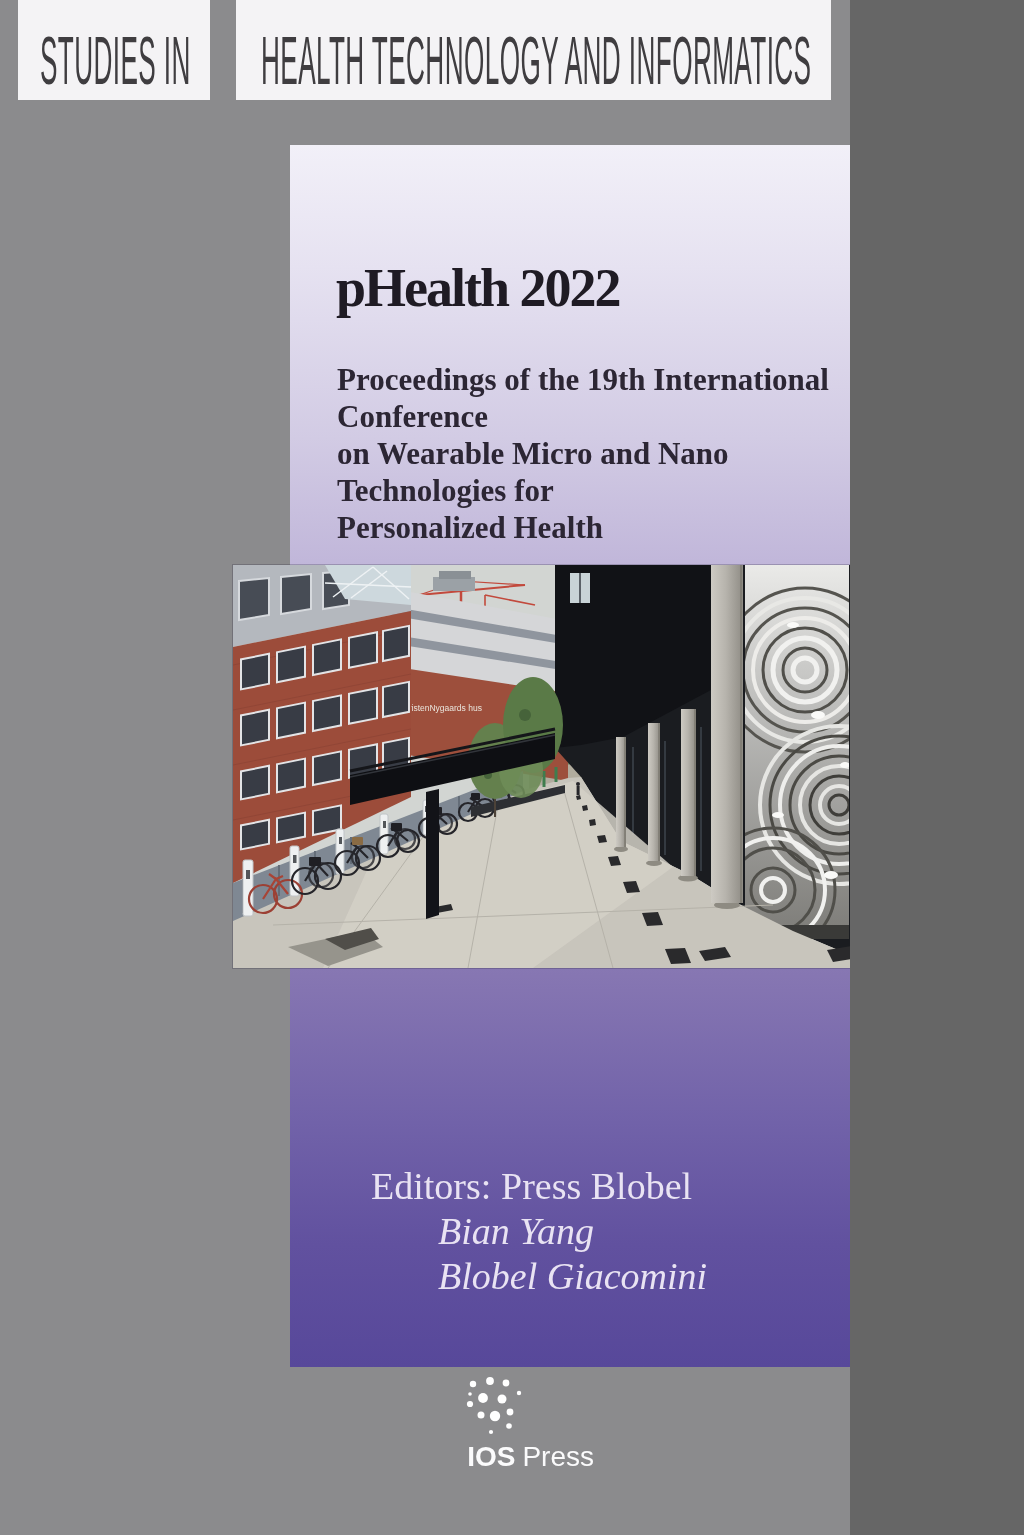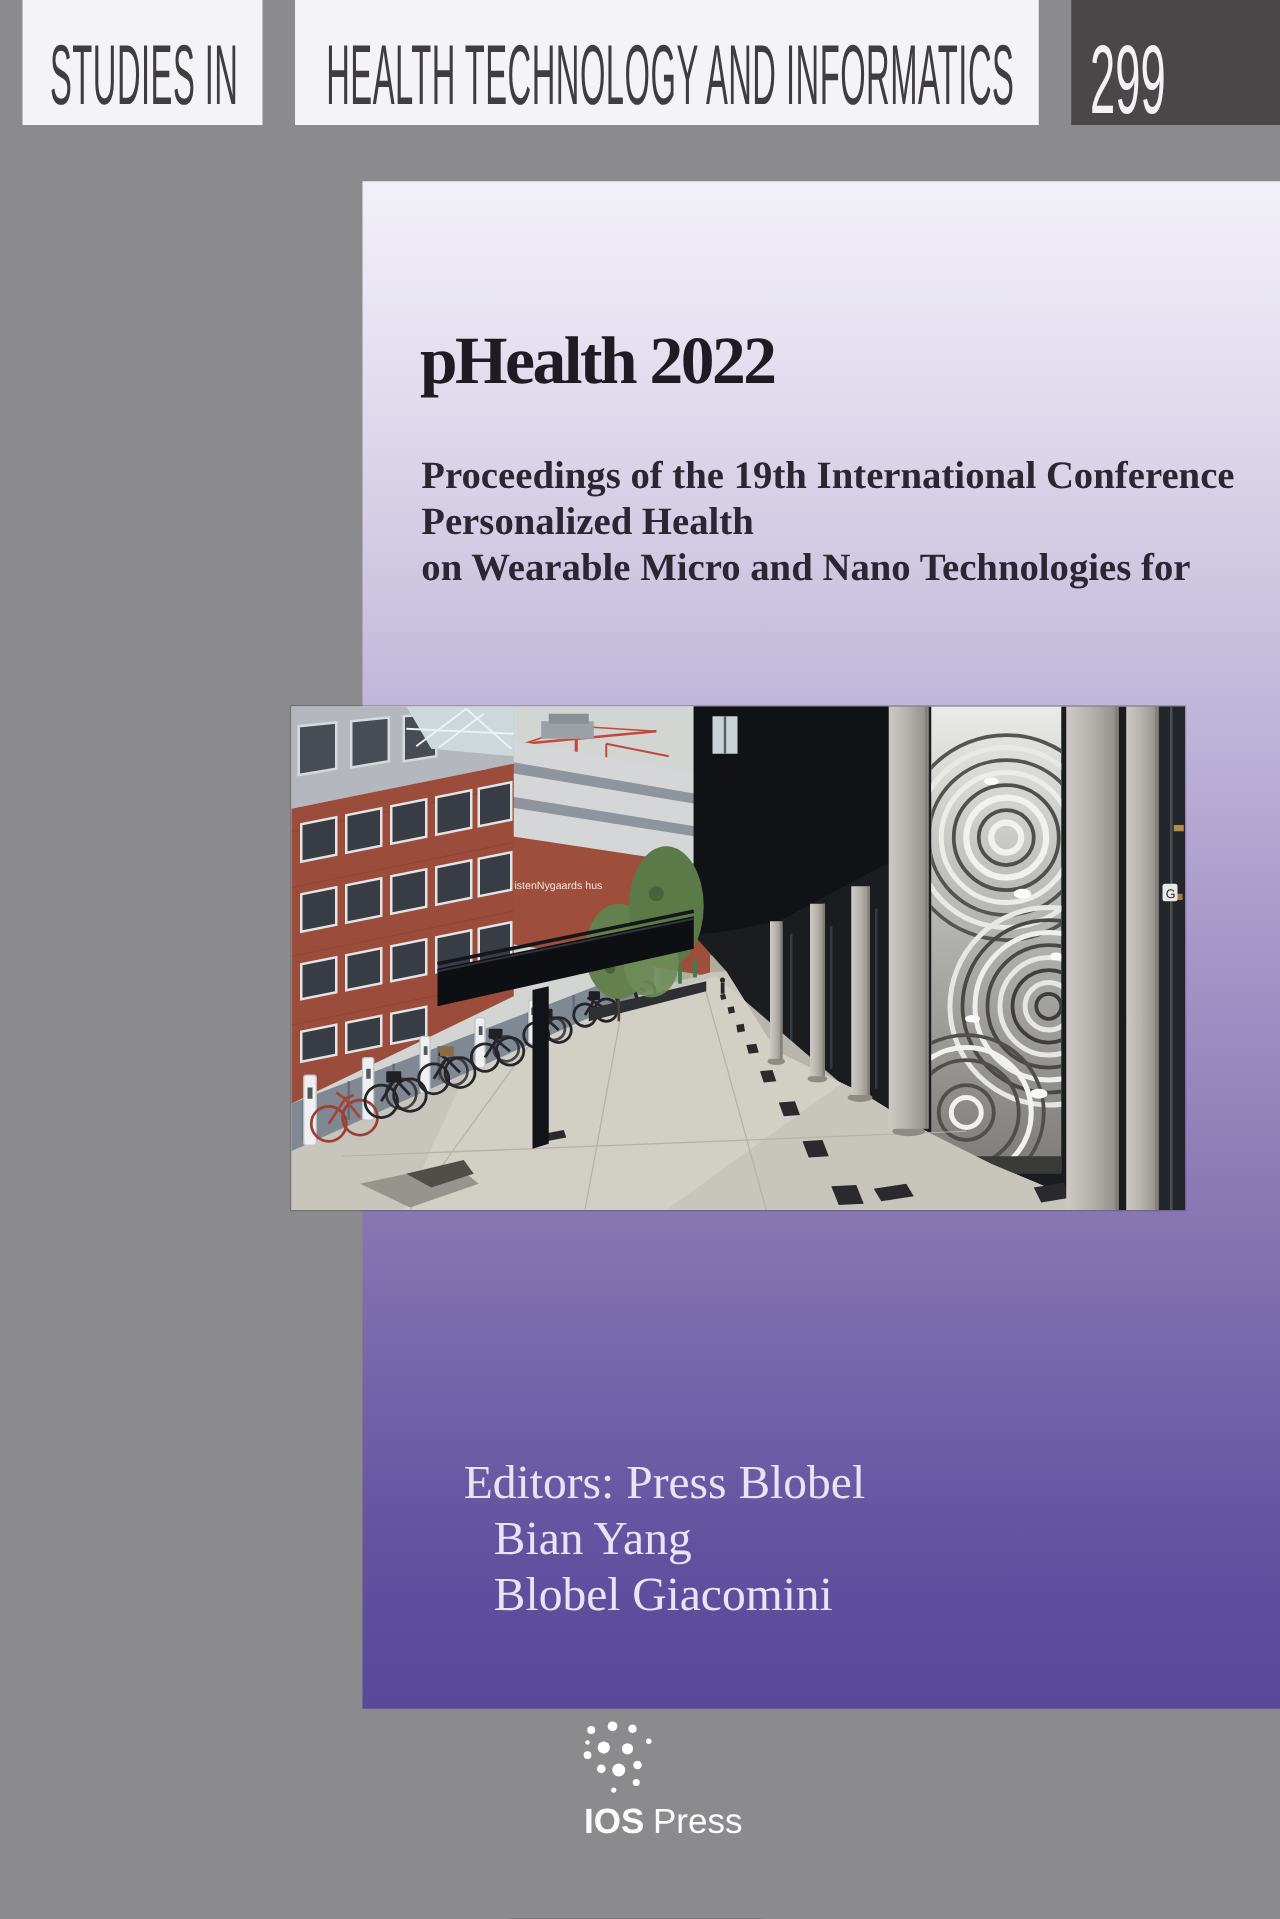--- a/index.html
+++ b/index.html
@@ -1,16 +1,16 @@
 <!DOCTYPE html>
 <html><head>
 <meta charset="utf-8">
 <style>
   html,body{margin:0;padding:0;background:#666;}
-  #page{position:relative;width:1024px;height:1535px;background:#8b8b8d;overflow:hidden;
+  #page{position:relative;width:850px;height:1535px;background:#8b8b8d;overflow:hidden;
         font-family:"Liberation Serif",serif;}
 
   
   .banner-block{position:absolute;top:0;height:100px;background:#f4f3f5;}
   #series-block-1{left:18px;width:192px;}
   #series-block-2{left:236px;width:595px;}
   #volume-block{left:857px;width:167px;background:#4b4749;}
   .cond{position:absolute;white-space:nowrap;font-family:"Liberation Sans",sans-serif;
         transform-origin:left top;color:#3f3d40;font-weight:400;}
   #series-text-1{left:40px;top:26px;font-size:68px;line-height:68px;transform:scaleX(0.385);letter-spacing:1px;}
@@ -23,21 +23,21 @@
                #9c8ec2 55%,#8676b2 68%,#7162a9 80%,#61519f 90%,#57489a 100%);}
 
   #book-title{position:absolute;left:336px;top:257px;font-size:54px;font-weight:bold;
     color:#1f1b24;letter-spacing:-2px;white-space:nowrap;}
   #book-subtitle{position:absolute;left:337px;top:361px;font-size:31px;line-height:37px;
     font-weight:bold;color:#2c2634;}
 
   #editors{position:absolute;left:337px;top:1164px;font-size:38px;line-height:45px;color:#e9e3f3;}
   .ed-row{white-space:nowrap;}
   .ed-label{display:inline-block;width:130px;margin-left:34px;}
-  .ed-indent{margin-left:58px;}
+  .ed-indent{margin-left:101px;font-style:italic;}
 
   
   #photo{position:absolute;left:233px;top:565px;width:715px;height:403px;overflow:hidden;
          box-shadow:0 0 0 1px rgba(40,35,60,0.25);}
   #photo svg{display:block;}
 
   
   #ios-dots{position:absolute;left:461px;top:1376px;}
   #ios-name{position:absolute;left:394px;top:1441px;width:200px;text-align:right;
     font-family:"Liberation Sans",sans-serif;font-size:28px;color:#fbfbfc;white-space:nowrap;}
@@ -54,22 +54,22 @@
   <div class="banner-block" id="volume-block"></div>
   <div class="cond" id="series-text-1">STUDIES IN</div>
   <div class="cond" id="series-text-2">HEALTH TECHNOLOGY AND INFORMATICS</div>
   <div class="cond" id="volume-text">299</div>
 
   <div id="panel"></div>
 
   <div id="book-title">pHealth 2022</div>
   <div id="book-subtitle">
     <div>Proceedings of the 19th International Conference</div>
+    <div>on Wearable Micro and Nano Technologies for</div>
     <div>Personalized Health</div>
-    <div>on Wearable Micro and Nano Technologies for</div>
   </div>
 
   <div id="photo">
     <svg width="715" height="403" viewBox="0 0 715 403" xmlns="http://www.w3.org/2000/svg">
       <defs>
         <linearGradient id="metal" x1="0" y1="0" x2="0" y2="1">
           <stop offset="0" stop-color="#eaeae8"></stop>
             <stop offset="0.4" stop-color="#bbbbb9"></stop>
             <stop offset="1" stop-color="#7d7c78"></stop>
         </linearGradient>

